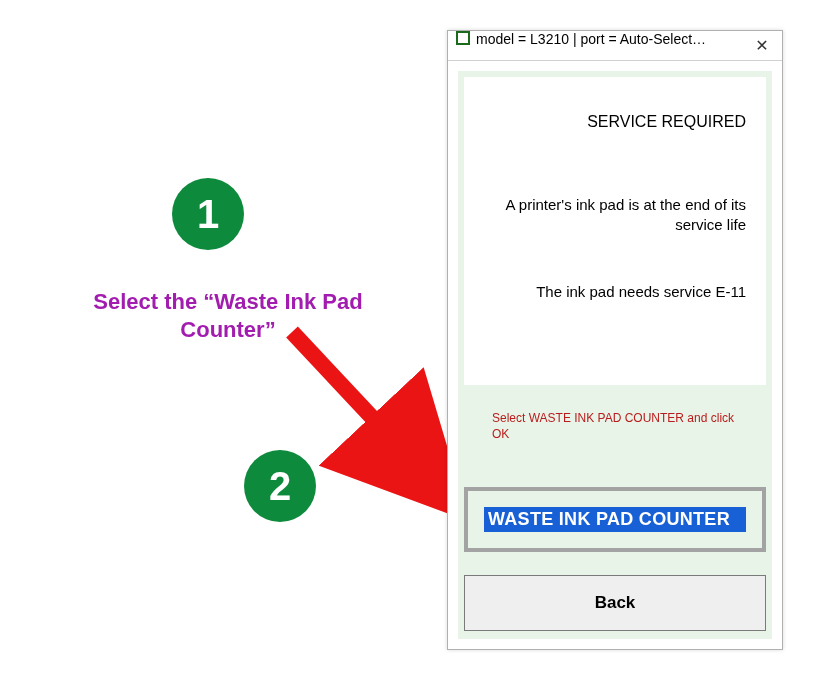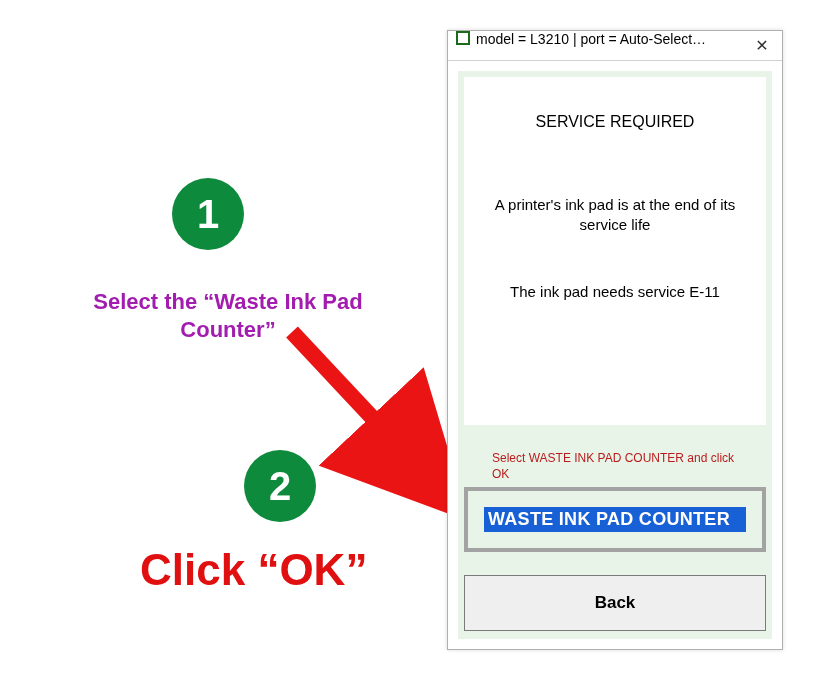--- a/index.html
+++ b/index.html
@@ -102,23 +102,23 @@
   }
   .inner-panel {
     width: 100%; height: 100%;
     background: #e9f4e9;
     padding: 6px;
     position: relative;
   }
   .msg-card {
     background: #ffffff;
     width: 100%;
-    height: 348px;
+    height: 308px;
     padding: 36px 20px 10px 20px;
-    text-align: center;
+    text-align: right;
     font-size: 15px;
     color: #000;
   }
   .msg-title {
     font-size: 16px;
     margin-bottom: 64px;
   }
   .msg-1 { margin-bottom: 46px; line-height: 1.3; }
   .msg-2 { line-height: 1.3; margin-top: 48px; }
 
@@ -188,21 +188,20 @@
   <svg class="arrow-svg" viewBox="0 0 200 210">
     <defs>
       <marker id="ahead" viewBox="0 0 10 10" refX="7" refY="5" markerWidth="9" markerHeight="9" orient="auto-start-reverse">
         <path d="M 0 0 L 10 5 L 0 10 z" fill="#ea1414"></path>
       </marker>
     </defs>
     <line x1="12" y1="12" x2="160" y2="170" stroke="#ea1414" stroke-width="16" marker-end="url(#ahead)"></line>
   </svg>
 
   <div class="badge badge-2">2</div>
-  <div class="instr-2">Click “OK”</div>
 </div>
 
 <div class="app-window">
   <div class="titlebar">
     <div class="title-icon"></div>
     <div class="title-text">model = L3210 | port = Auto-Select…</div>
     <div class="title-close">
       <span>✕</span>
     </div>
   </div>

